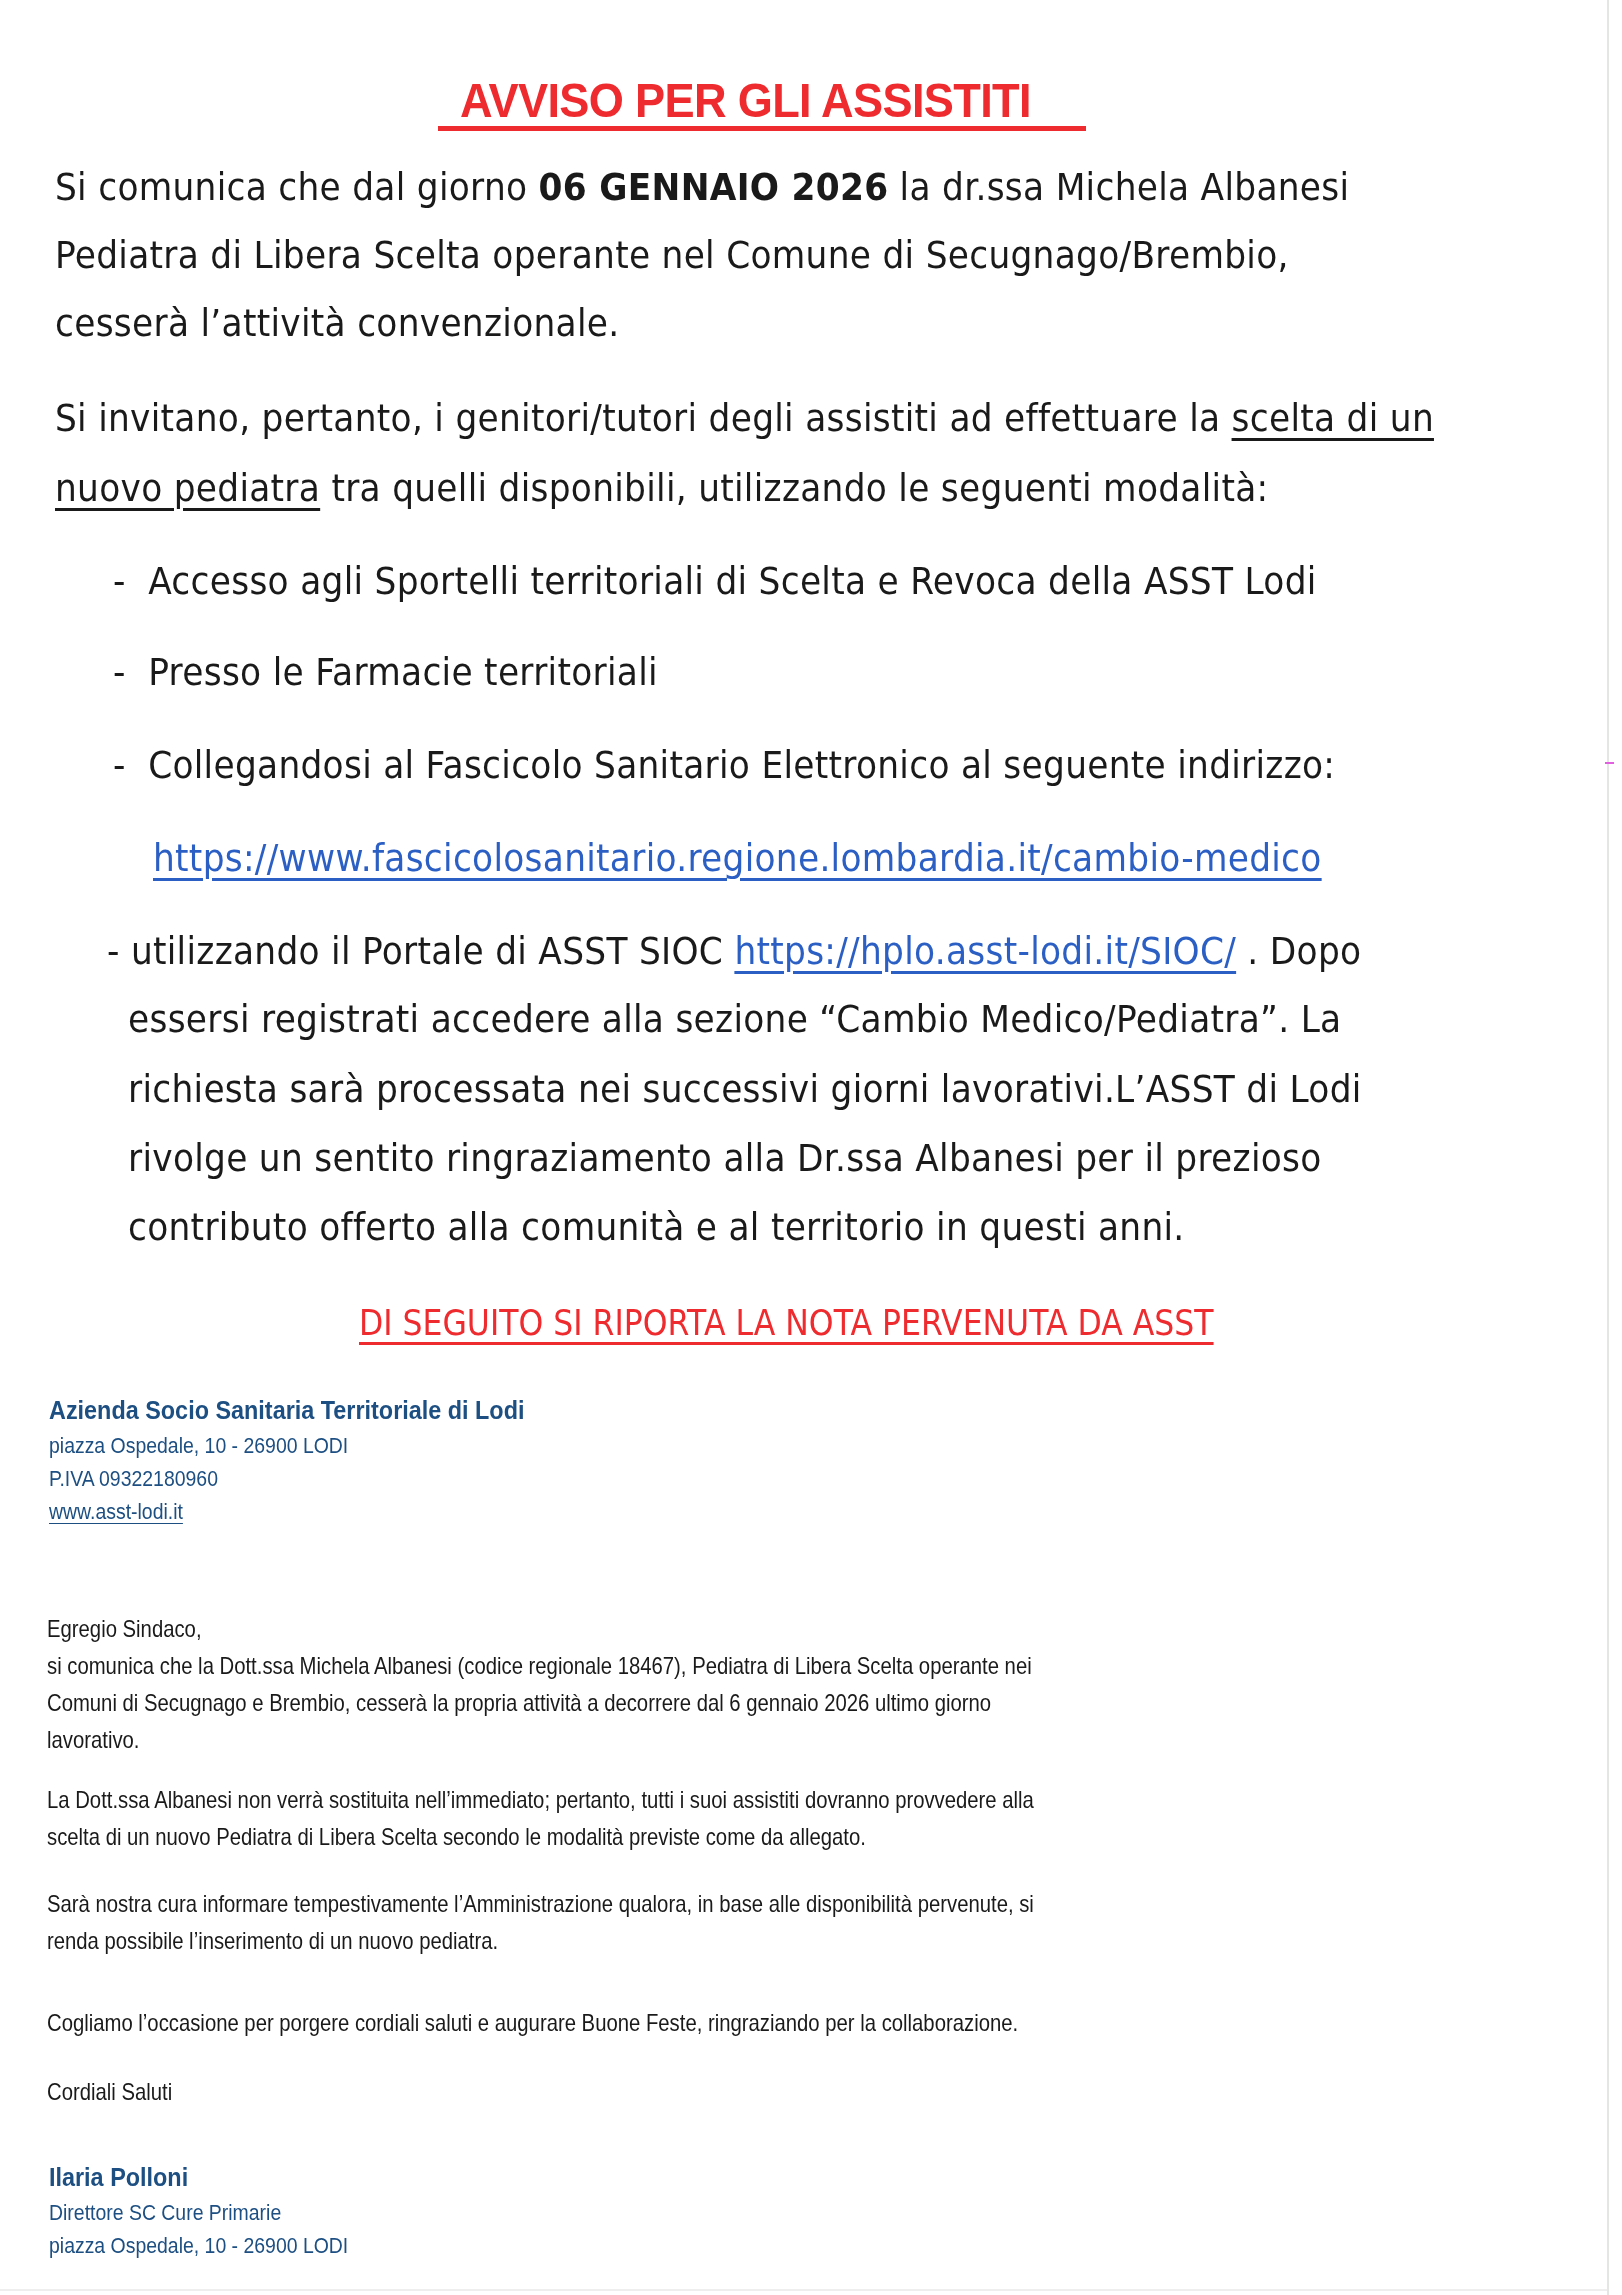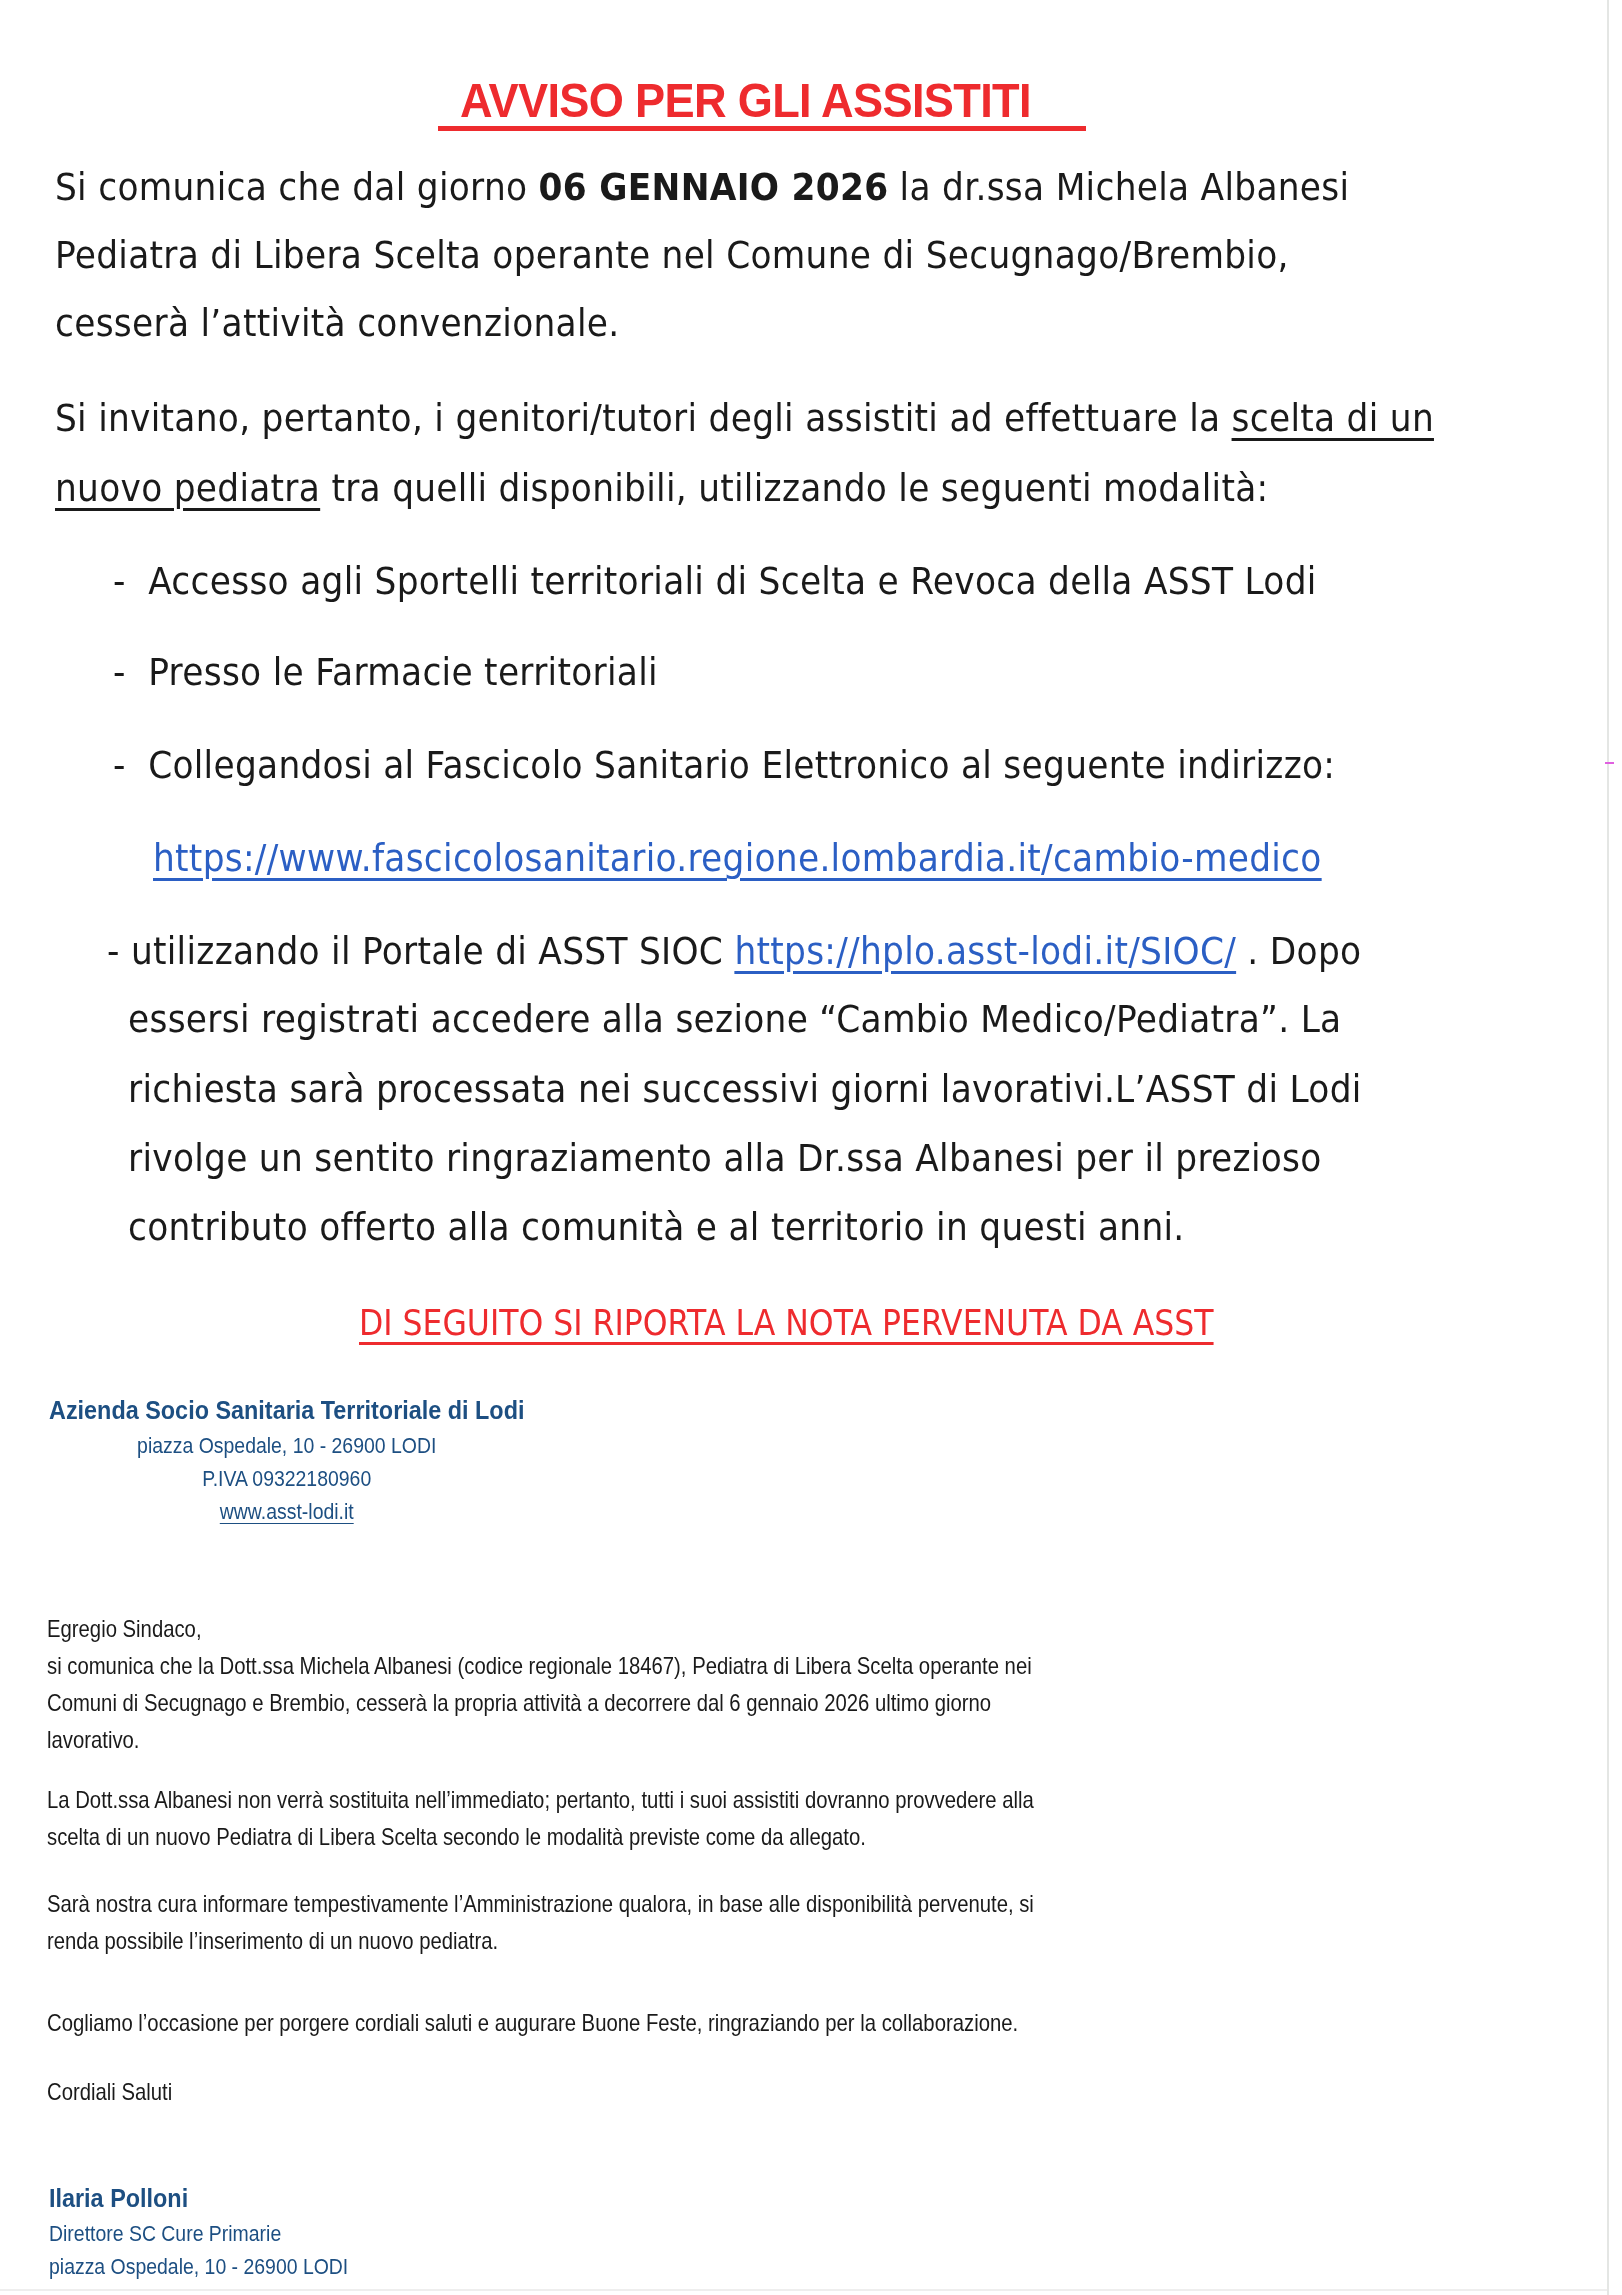--- a/index.html
+++ b/index.html
@@ -112,21 +112,20 @@
     transform-origin: left center;
   }
 
   
   .org-block {
     position: absolute;
     left: 49px;
     top: 1392px;
     font-family: "Liberation Sans", sans-serif;
     color: #1d4f82;
-    text-align: center;
   }
   .org-name {
     font-weight: bold;
     font-size: 26px;
     line-height: 37px;
     transform: scaleX(0.9);
     transform-origin: left center;
     white-space: nowrap;
   }
   .org-line {
@@ -153,21 +152,20 @@
     transform: scaleX(0.86);
     transform-origin: left center;
   }
 
   .sign-block {
     position: absolute;
     left: 49px;
     top: 2159px;
     font-family: "Liberation Sans", sans-serif;
     color: #1d4f82;
-    margin-top: 21px;
   }
   .sign-name {
     font-weight: bold;
     font-size: 26px;
     line-height: 37px;
     transform: scaleX(0.9);
     transform-origin: left center;
     white-space: nowrap;
   }
   .sign-line {

